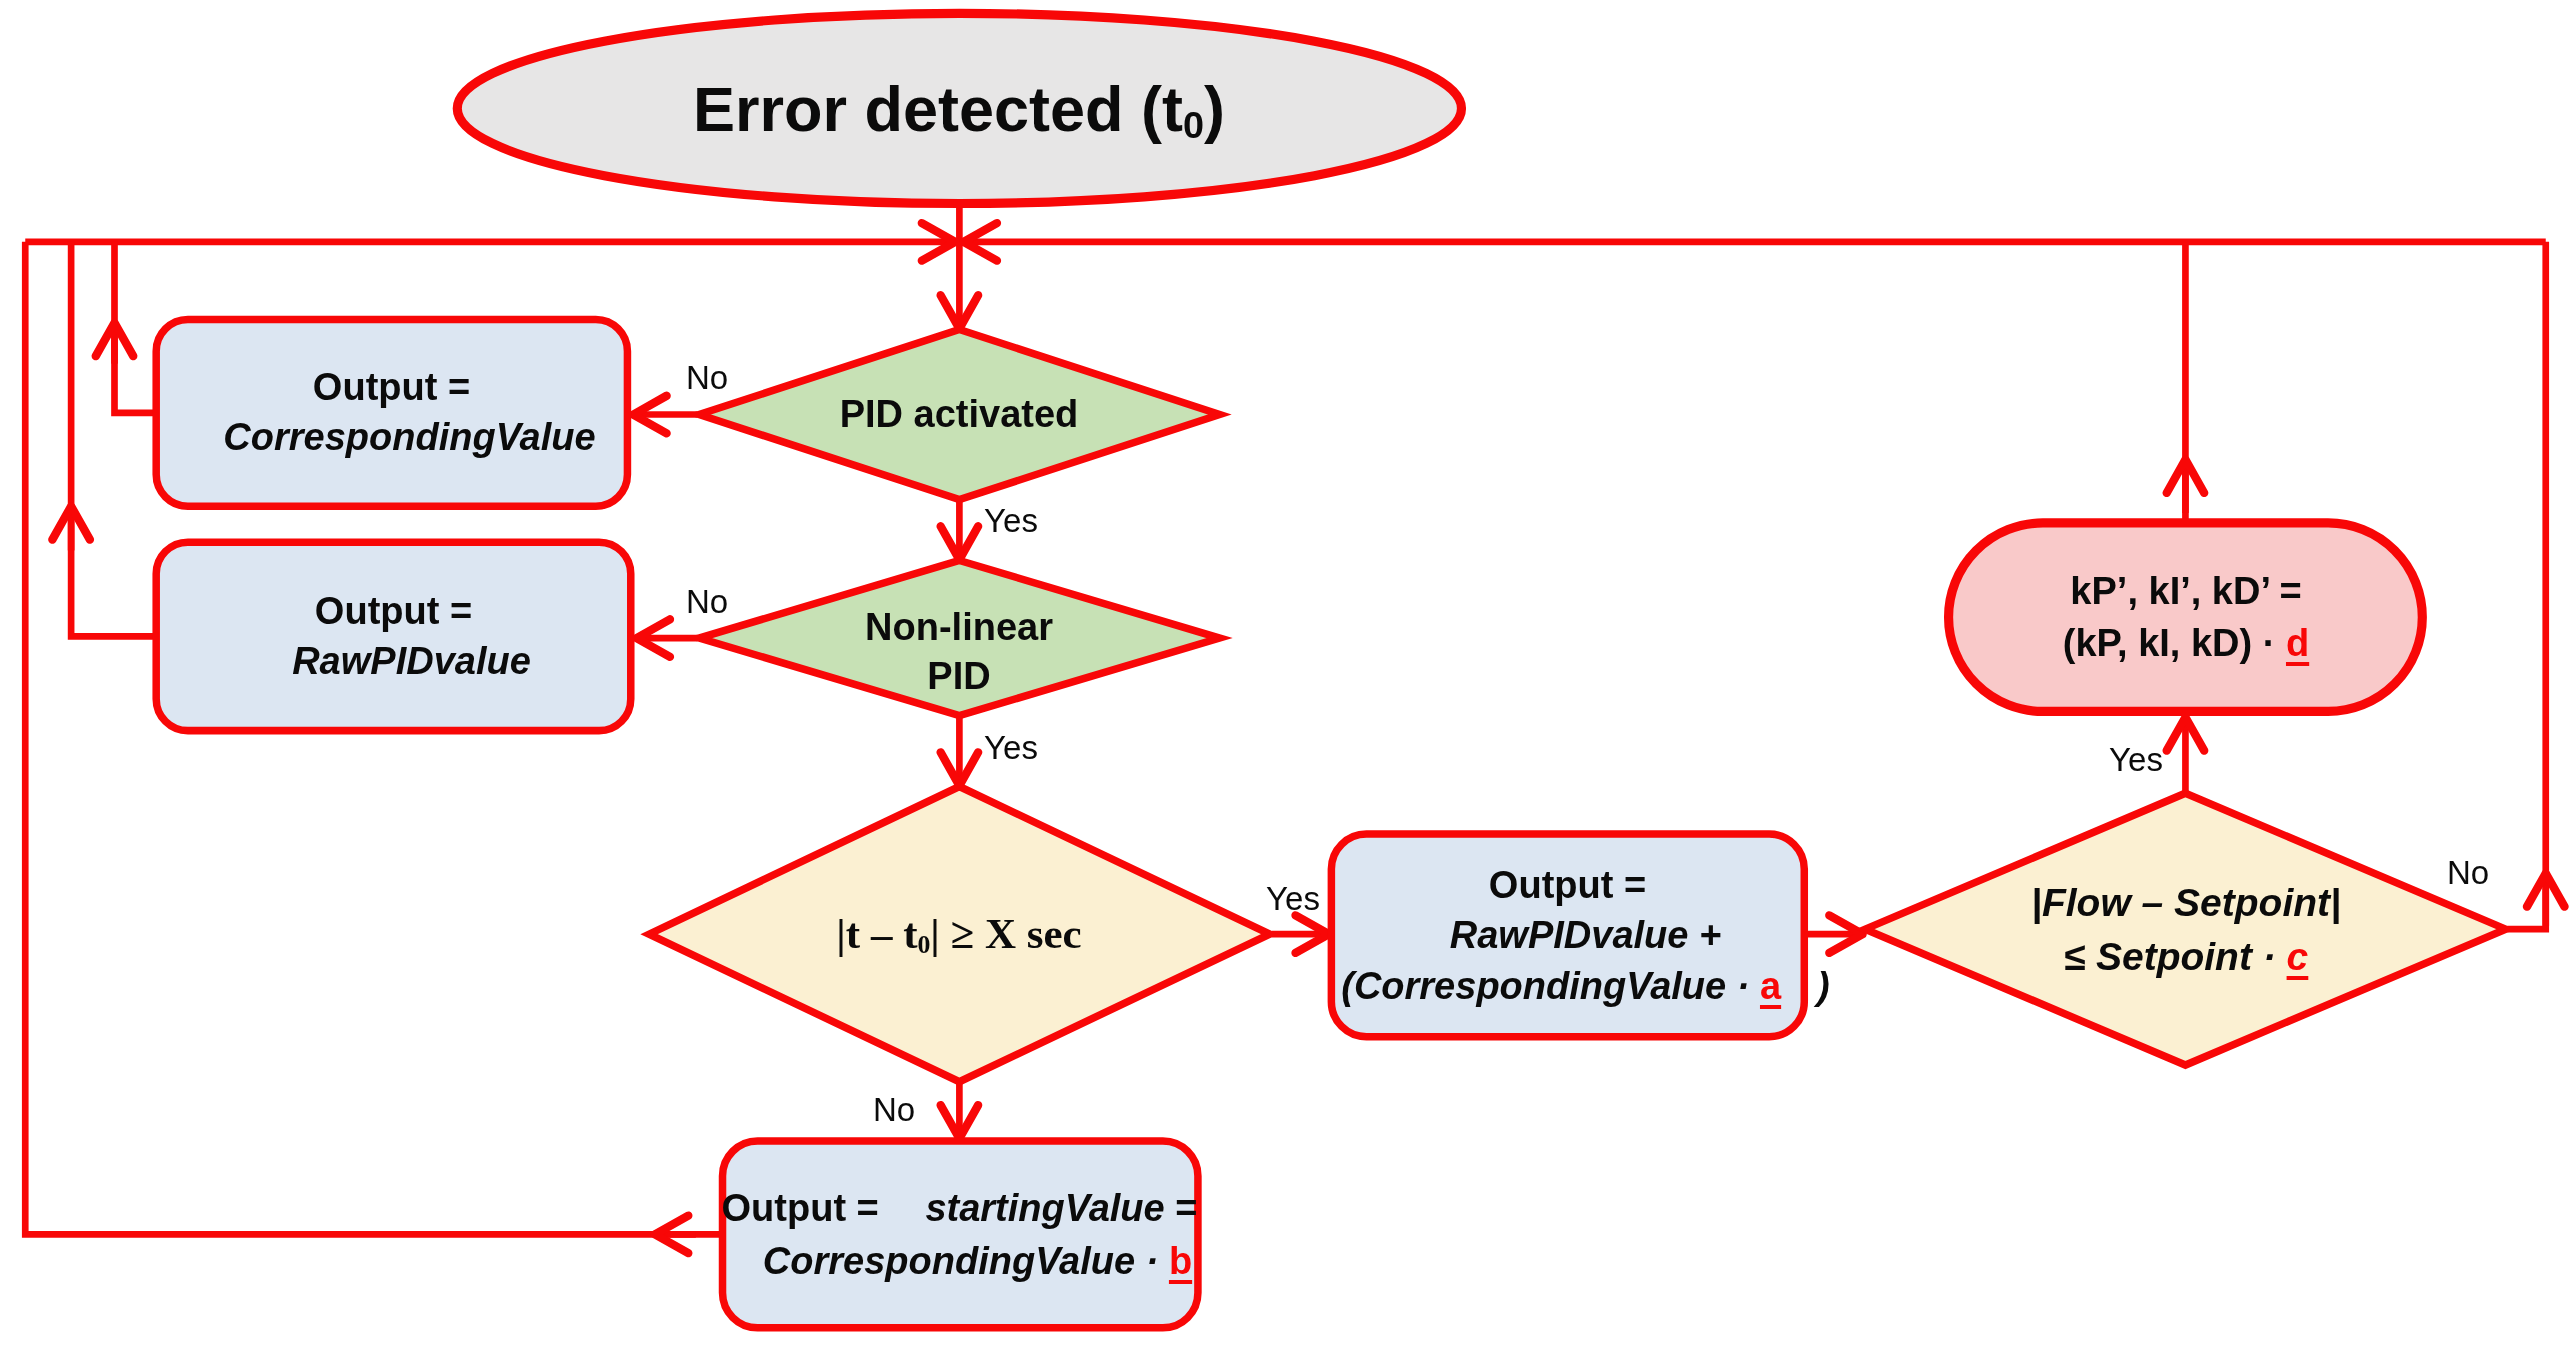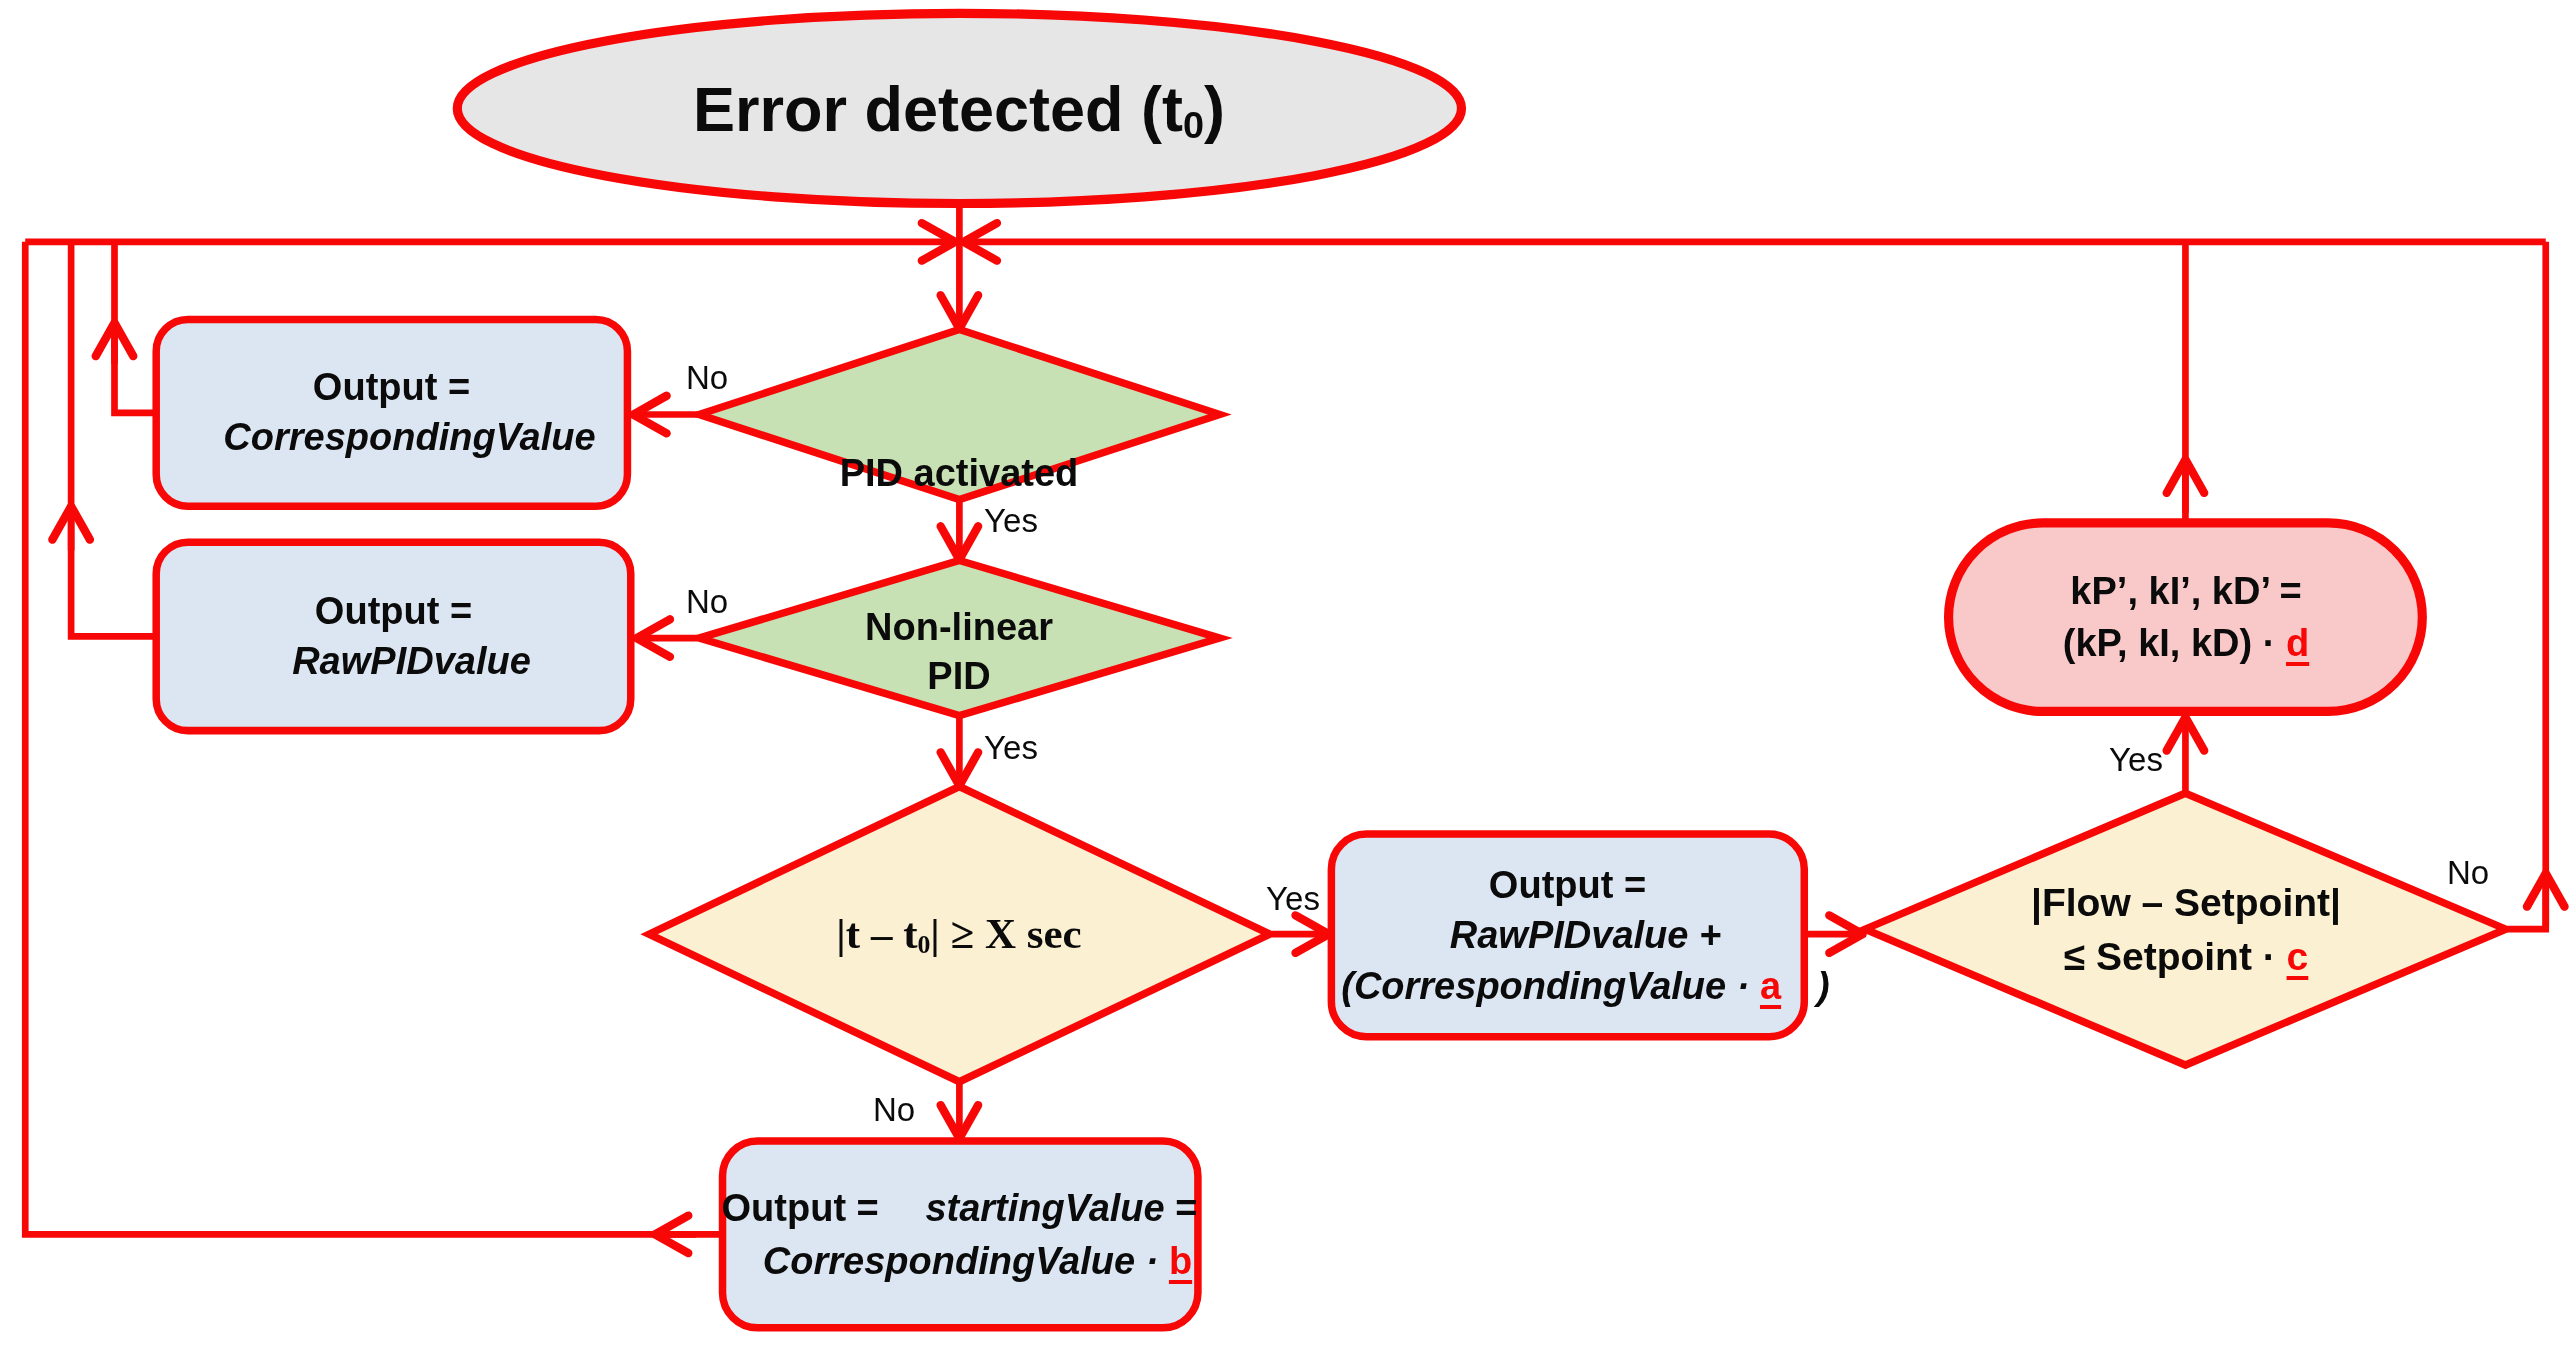--- a/index.html
+++ b/index.html
@@ -83,21 +83,21 @@
     <rect class="shape shape-blue" x="187" y="650" width="569" height="226" rx="38"></rect>
     <rect class="shape shape-blue" x="1596" y="1000" width="567" height="243" rx="42"></rect>
     <rect class="shape shape-blue" x="866" y="1368" width="570" height="224" rx="42"></rect>
     <rect class="shape shape-pink" x="2336" y="627" width="568" height="226" rx="113"></rect>
   </svg>
 
   <div class="nl f-start" style="left:457px;top:18.4px;width:1004px;height:184px;">
     <div class="ln"><span>Error detected (t</span><span class="subn">0</span><span>)</span></div>
   </div>
 
-  <div class="nl f-d12" style="left:724px;top:331px;width:470px;height:167px;justify-content:flex-end;">
+  <div class="nl f-d12" style="left:724px;top:331px;width:470px;height:167px;">
     <div class="ln">PID activated</div>
   </div>
 
   <div class="nl f-d12" style="left:724px;top:575px;width:470px;height:153px;">
     <div class="ln">Non-linear</div>
     <div class="ln">PID</div>
   </div>
 
   <div class="nl f-d3" style="left:692px;top:788px;width:534px;height:292px;font-family:Liberation Serif, serif;">
     <div class="ln"><span>|t – t</span><span class="subn">0</span><span>| ≥ X sec</span></div>
@@ -112,21 +112,21 @@
     <div class="ln">Output =</div>
     <div class="ln it">RawPIDvalue</div>
   </div>
 
   <div class="nl f-add" style="left:1331px;top:834px;width:473px;height:203px;">
     <div class="ln">Output =</div>
     <div class="ln it">RawPIDvalue +</div>
     <div class="ln"><span class="it">(CorrespondingValue · </span><span class="var">a</span><span class="it">)</span></div>
   </div>
 
-  <div class="nl f-d4" style="left:1894px;top:795px;width:584px;height:269px;">
+  <div class="nl f-d4" style="left:1894px;top:795px;width:584px;height:269px;font-style:italic;">
     <div class="ln">|Flow – Setpoint|</div>
     <div class="ln"><span>≤ Setpoint · </span><span class="var">c</span></div>
   </div>
 
   <div class="nl f-box5" style="left:722px;top:1141px;width:475px;height:187px;">
     <div class="ln"><span>Output = </span><span class="it">startingValue</span><span> =</span></div>
     <div class="ln"><span class="it">CorrespondingValue · </span><span class="var">b</span></div>
   </div>
 
   <div class="nl f-std" style="left:1949px;top:523px;width:474px;height:189px;">

